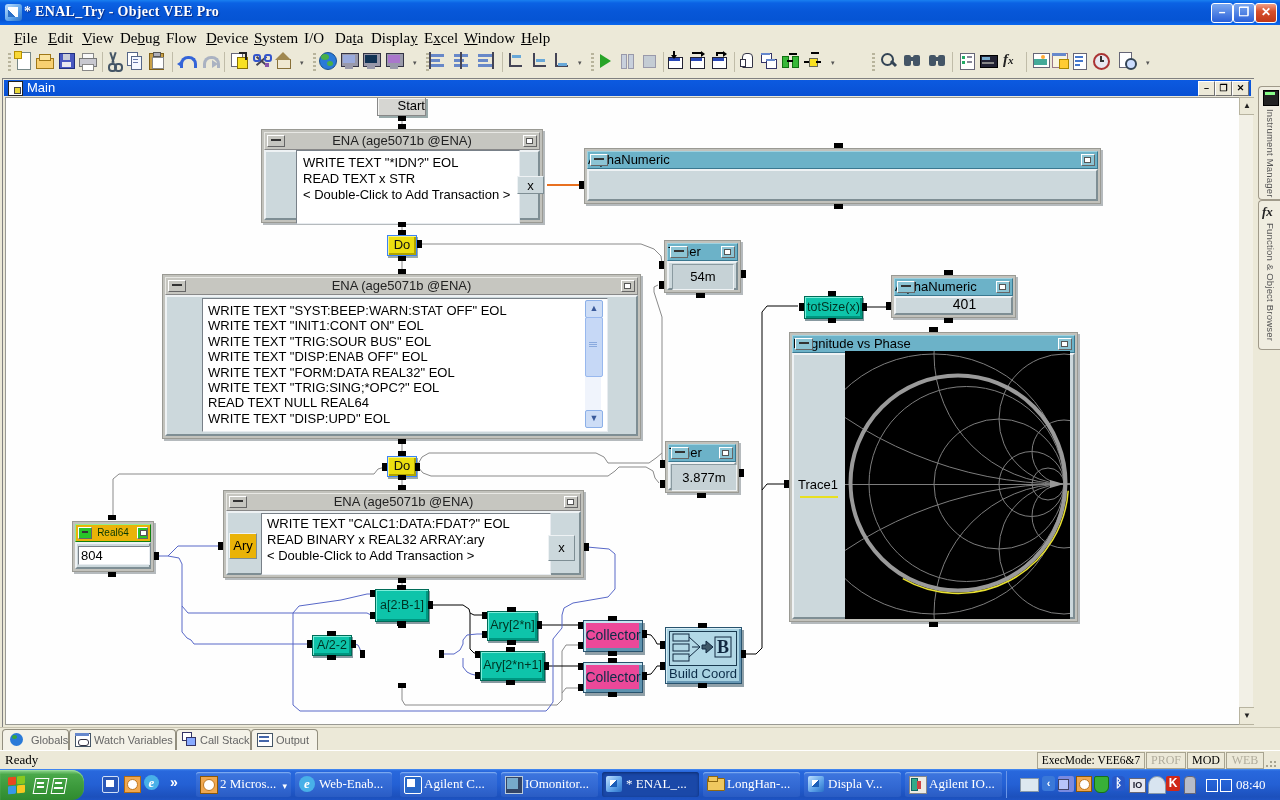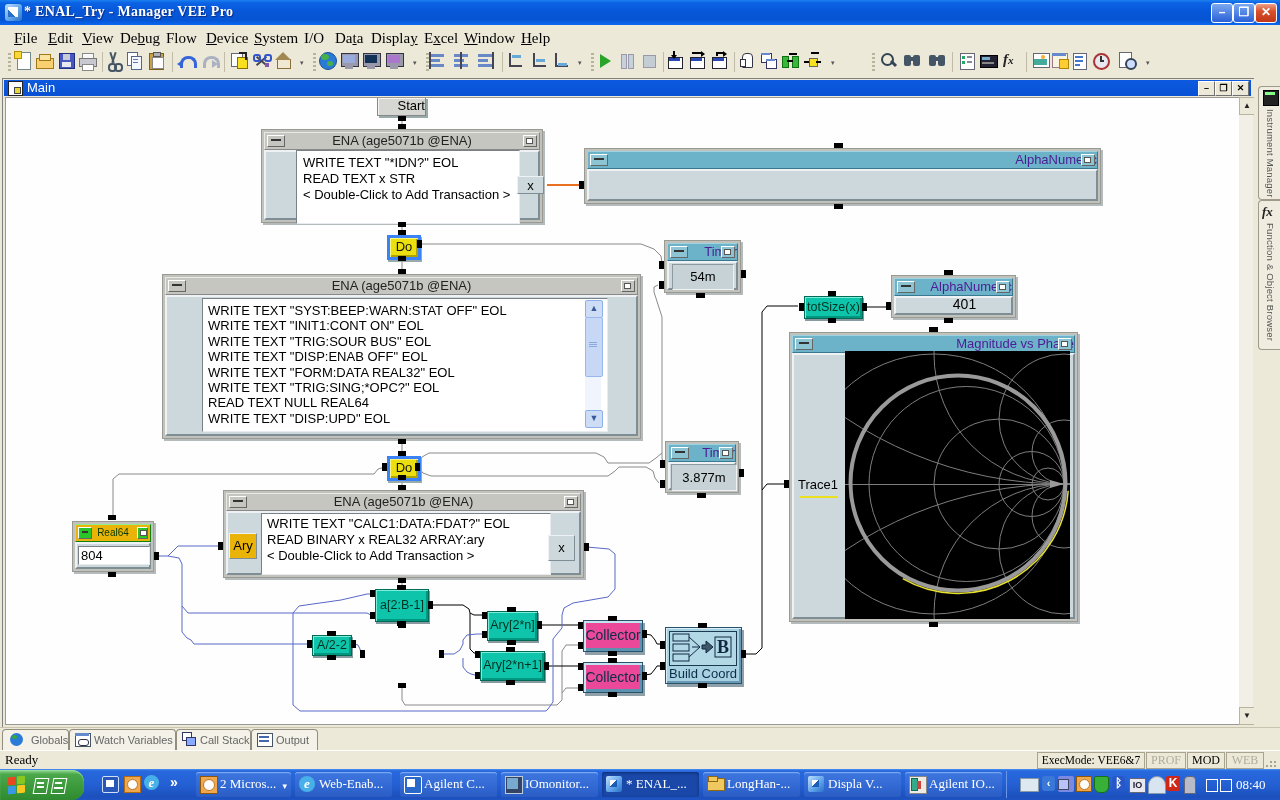--- a/index.html
+++ b/index.html
@@ -67,21 +67,21 @@
 .tbtn .ic{position:absolute;left:4px;top:4px;width:16px;height:16px}
 .tbtn .tx{position:absolute;left:24px;top:4px;white-space:nowrap;overflow:hidden}
 .trayic{position:absolute;top:7px;width:16px;height:16px}
 
 .pin{position:absolute;background:#000}
 .graytitle{position:absolute;left:2px;top:2px;right:2px;height:16px;background:#c6c6c0;
  border:1px solid #e8e8e4;border-right-color:#888;border-bottom-color:#888;
  font-size:13px;color:#222;text-align:center;line-height:16px}
 .cyantitle{position:absolute;left:2px;top:2px;right:2px;height:16px;background:#6cb2c8;
  border:1px solid #9ed2e0;border-right-color:#3a7890;border-bottom-color:#3a7890;
- font-size:13px;color:#4c1d95;text-align:right;line-height:16px}
+ font-size:13px;color:#000000;text-align:left;line-height:16px}
 .minbtn{position:absolute;left:2px;top:2px;width:16px;height:10px;border:1px solid #fff;
  border-right-color:#666;border-bottom-color:#666}
 .minbtn:after{content:"";position:absolute;left:3px;top:3px;right:3px;height:2px;background:#333}
 .maxbtn{position:absolute;right:2px;top:2px;width:12px;height:10px;border:1px solid #fff;
  border-right-color:#666;border-bottom-color:#666}
 .maxbtn:after{content:"";position:absolute;left:2px;top:2px;width:5px;height:4px;background:#fff;border:1px solid #555}
 .vbox{position:absolute;border:1px solid #707070;box-shadow:1px 2px 0 #8899a0}
 .enabody{background:#ccd8dc;border:2px solid;border-color:#eef2f4 #7e8e94 #7e8e94 #eef2f4}
 .whitearea{position:absolute;background:#fff;border:1px solid;border-color:#788088 #e8ecf0 #e8ecf0 #788088;
  font-size:13px;color:#000}
@@ -91,29 +91,29 @@
  font-size:12.5px;color:#032;text-align:center}
 .collbox{position:absolute;background:#ec4899;border:1px solid #28536e;
  box-shadow:inset 2px 2px 0 #c6e4f0,inset -3px -3px 0 #5d92ae,2px 3px 0 #90a0a8;
  font-size:14px;color:#0c2c48;text-align:center}
 .fieldbox{position:absolute;background:#c6d2d6;border:1px solid;border-color:#8a9aa0 #eef2f4 #eef2f4 #8a9aa0;
  font-size:13px;color:#000;text-align:center}
 
 #world{position:absolute;left:-5px;top:-97px;width:1280px;height:800px}
 #world>div{z-index:2}
 .enaouter{background:#c2c2bc;border:1px solid #9a9a94;box-shadow:2px 2px 0 rgba(120,130,135,.55)}
-.dobox{background:#ecdf10;border:3px solid #3b82f6;box-shadow:inset 1px 1px 0 #f8f480,inset -2px -2px 0 #b0a400,1px 2px 0 #9aa;
+.dobox{background:#ecdf10;border:1px solid #3b82f6;box-shadow:inset 1px 1px 0 #f8f480,inset -2px -2px 0 #b0a400,1px 2px 0 #9aa;
  font-size:13px;color:#111;text-align:center;line-height:18px}
 .cmin{background:#8cc4d4}.cmax{background:#8cc4d4}
 </style>
 </head>
 <body>
 <div id="titlebar">
  <div class="ticon"></div>
- <div class="ttext">* ENAL_Try - Manager VEE Pro</div>
+ <div class="ttext">* ENAL_Try - Object VEE Pro</div>
  <div class="winbtn" style="left:1211px;background:linear-gradient(180deg,#7ba8f0,#2a60d8)">–</div>
  <div class="winbtn" style="left:1233px;background:linear-gradient(180deg,#7ba8f0,#2a60d8)">❐</div>
  <div class="winbtn" style="left:1255px;background:linear-gradient(180deg,#f0a088,#d8502c 40%,#c03818)">✕</div>
 </div>
 <div id="menubar">
  <div class="mitem" style="left:14px"><u>F</u>ile</div>
  <div class="mitem" style="left:48px"><u>E</u>dit</div>
  <div class="mitem" style="left:82px"><u>V</u>iew</div>
  <div class="mitem" style="left:120px">De<u>b</u>ug</div>
  <div class="mitem" style="left:166px">Flow</div>

